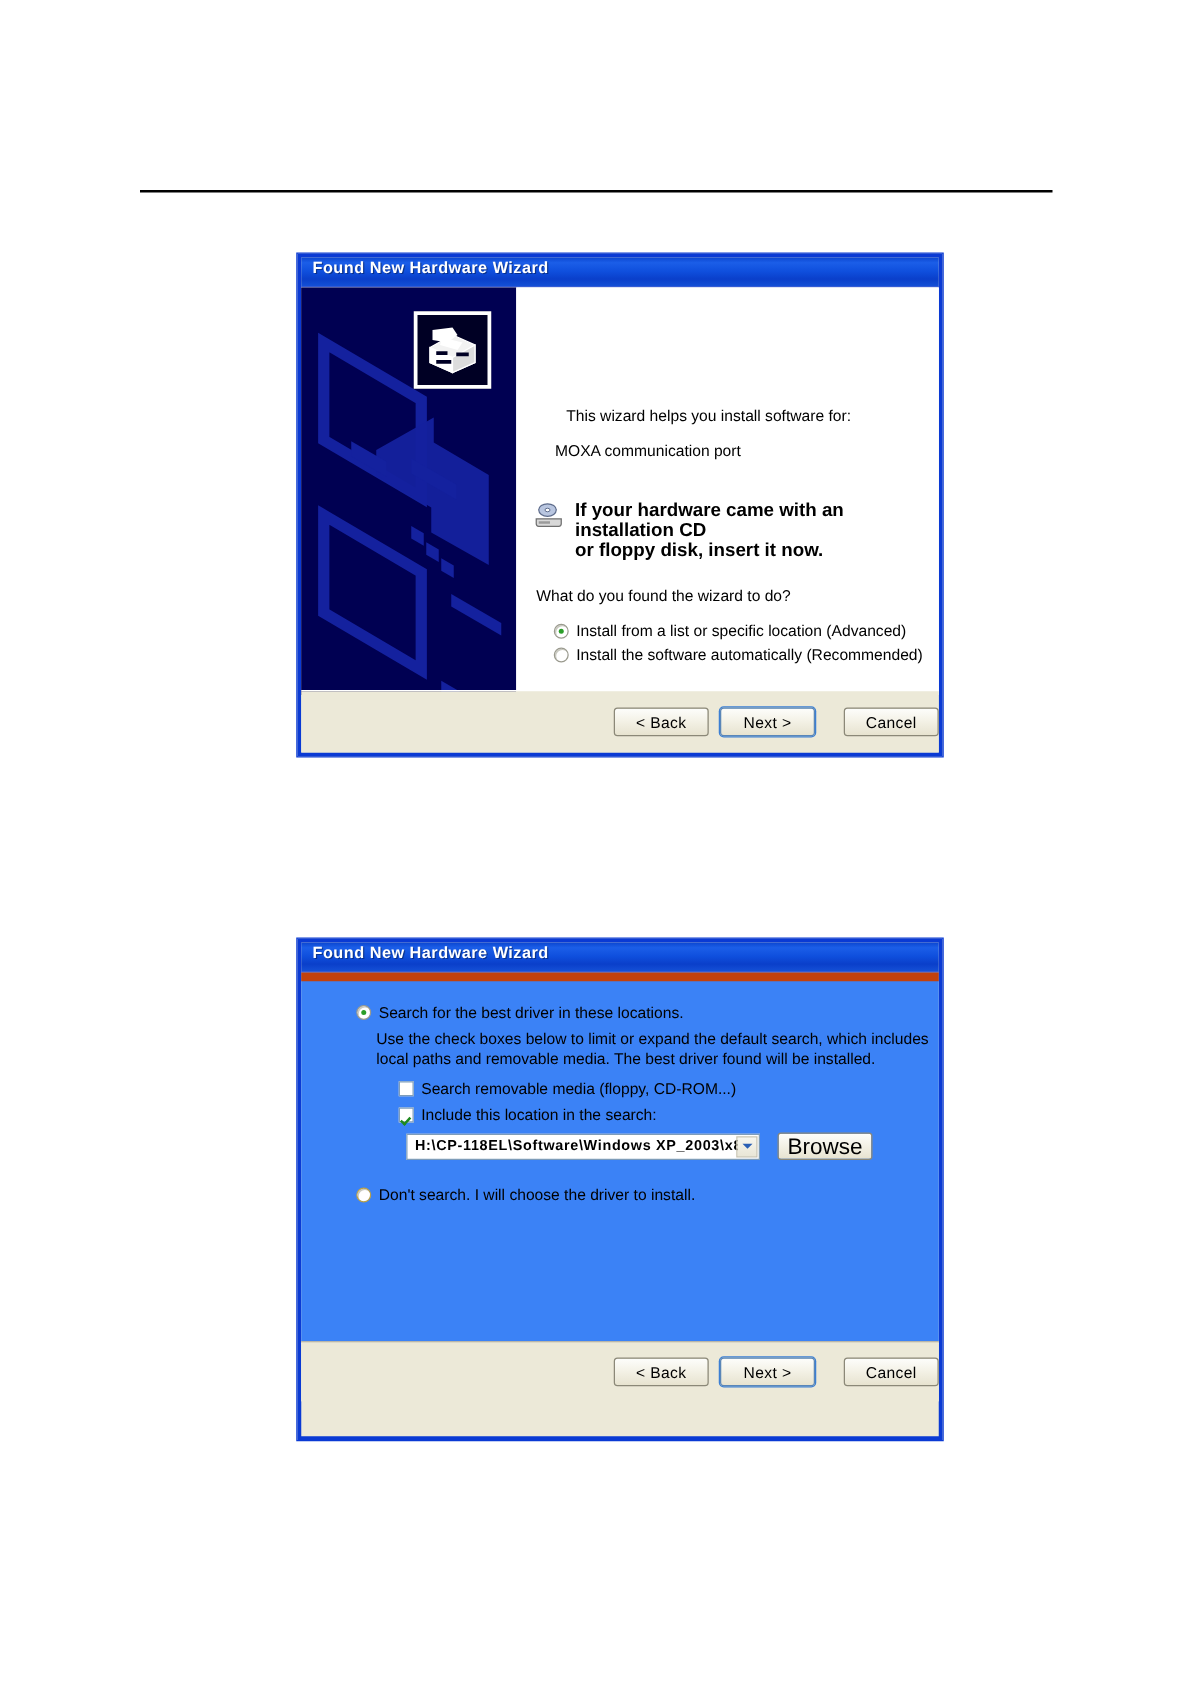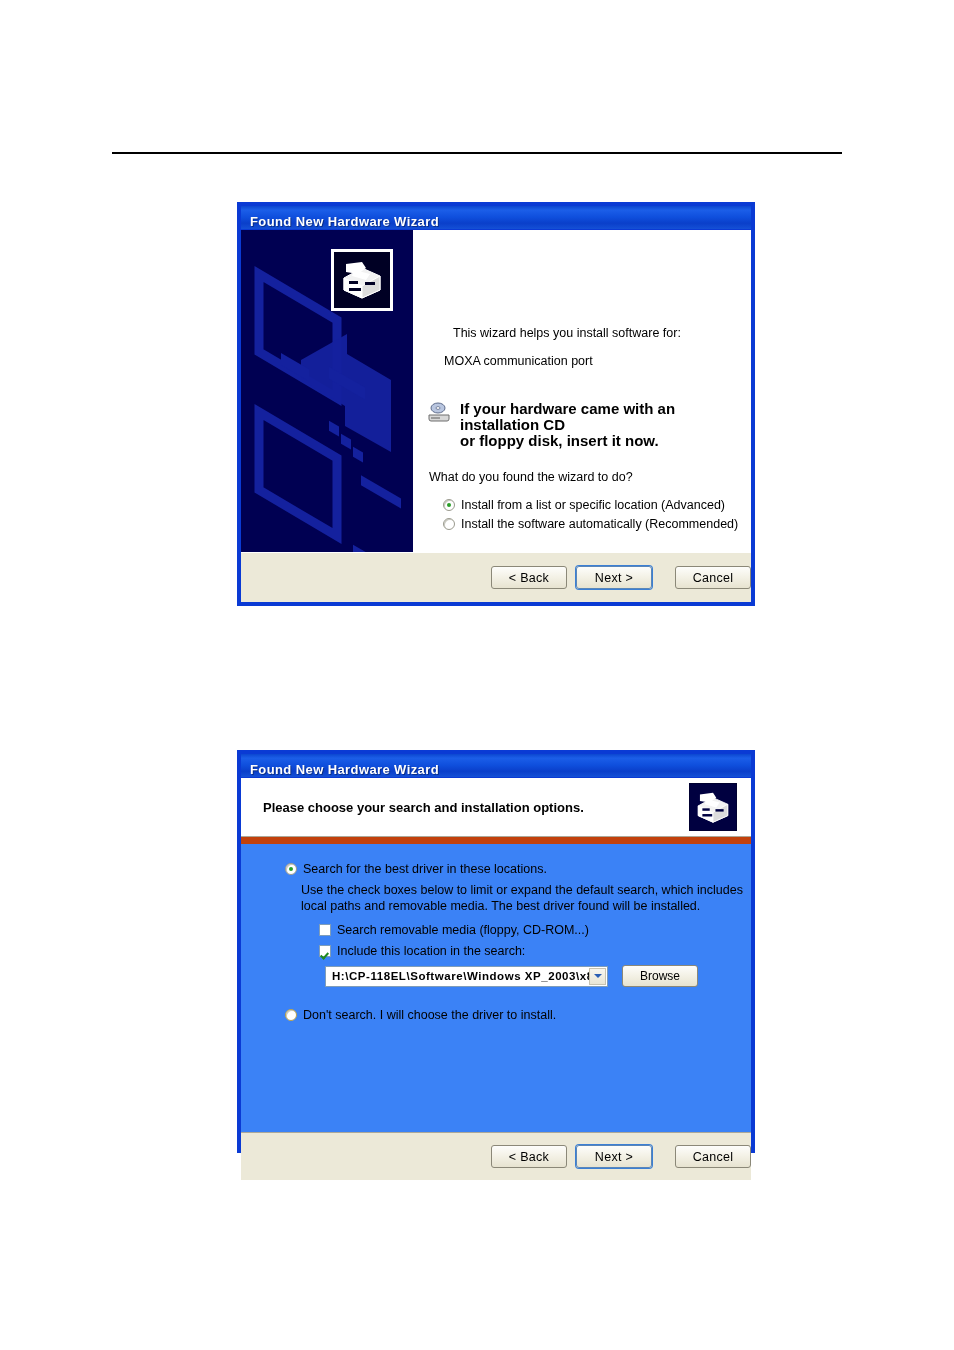--- a/index.html
+++ b/index.html
@@ -31,21 +31,21 @@
     box-sizing: border-box;
     border: 3px solid #0a3ad4;
     background: #ece9d8;
     box-shadow: 0 0 0 1px #0a3ad4;
   }
   .xp-titlebar {
     height: 23px;
     background: linear-gradient(to bottom,
         #0b46d0 0%, #1b5ee8 18%, #0f4fdd 48%, #0a3fca 75%, #1450d6 100%);
     display: flex;
-    align-items: flex-end;
+    align-items: flex-start;
     padding-left: 9px;
     border-bottom: 1px solid #0a3ad4;
   }
   .xp-title {
     color: #ffffff;
     font-size: 13px;
     font-weight: bold;
     letter-spacing: 0.4px;
     text-shadow: 1px 1px 0 rgba(0,0,0,0.35);
     white-space: nowrap;
@@ -337,21 +337,21 @@
     border-top: 4px solid #2a5fb4;
   }
   .browse-btn {
     margin-left: 14px;
     height: 22px;
     min-width: 76px;
     box-sizing: border-box;
     background: linear-gradient(to bottom, #fdfdfb 0%, #f4f2e7 45%, #e7e3d0 100%);
     border: 1px solid #8b8878;
     border-radius: 3px;
-    font-size: 12px;
+    font-size: 18px;
     display: flex;
     align-items: center;
     justify-content: center;
   }
   .opt-footer {
     position: relative;
     height: 47px;
     background: #ece9d8;
     border-top: 1px solid #aca899;
     box-shadow: inset 0 1px 0 #ffffff;
@@ -455,43 +455,20 @@
     </div>
   </div>
 </div>
 
 <div class="xp-dialog" id="dlg-options">
 
   <div class="xp-titlebar">
     <span class="xp-title">Found New Hardware Wizard</span>
   </div>
 
-  <div class="opt-header">
-    <span class="opt-header-title">Please choose your search and installation options.</span>
-    <div class="opt-header-icon">
-      <span class="hw-icon">
-        <svg width="36" height="33" viewBox="0 0 44 40">
-          <g fill="#ffffff" stroke="#ffffff" stroke-width="1">
-            <path d="M4 18 L22 8 L40 16 L40 30 L22 38 L4 30 Z" fill="#f2f2f2" stroke="#ffffff"></path>
-            <path d="M4 18 L22 26 L22 38 L4 30 Z" fill="#ffffff"></path>
-            <path d="M22 26 L40 16 L40 30 L22 38 Z" fill="#dcdcdc"></path>
-          </g>
-          <g fill="#ffffff">
-            <path d="M6 4 L22 2 L26 8 L18 14 L6 12 Z"></path>
-            <path d="M14 10 L30 14 L26 20 L12 16 Z"></path>
-          </g>
-          <g fill="#000040">
-            <rect x="9" y="21" width="9" height="3"></rect>
-            <rect x="25" y="22" width="10" height="3"></rect>
-            <rect x="9" y="28" width="12" height="3"></rect>
-          </g>
-        </svg>
-      </span>
-    </div>
-  </div>
 
   <div class="opt-body">
 
     <div class="opt-row" id="opt-radio-search">
       <span class="radio checked"></span>
       <span class="opt-text">Search for the best driver in these locations.</span>
     </div>
 
     <div class="opt-para" id="opt-para-search">Use the check boxes below to limit or expand the default search, which includes local paths and removable media. The best driver found will be installed.</div>
 

